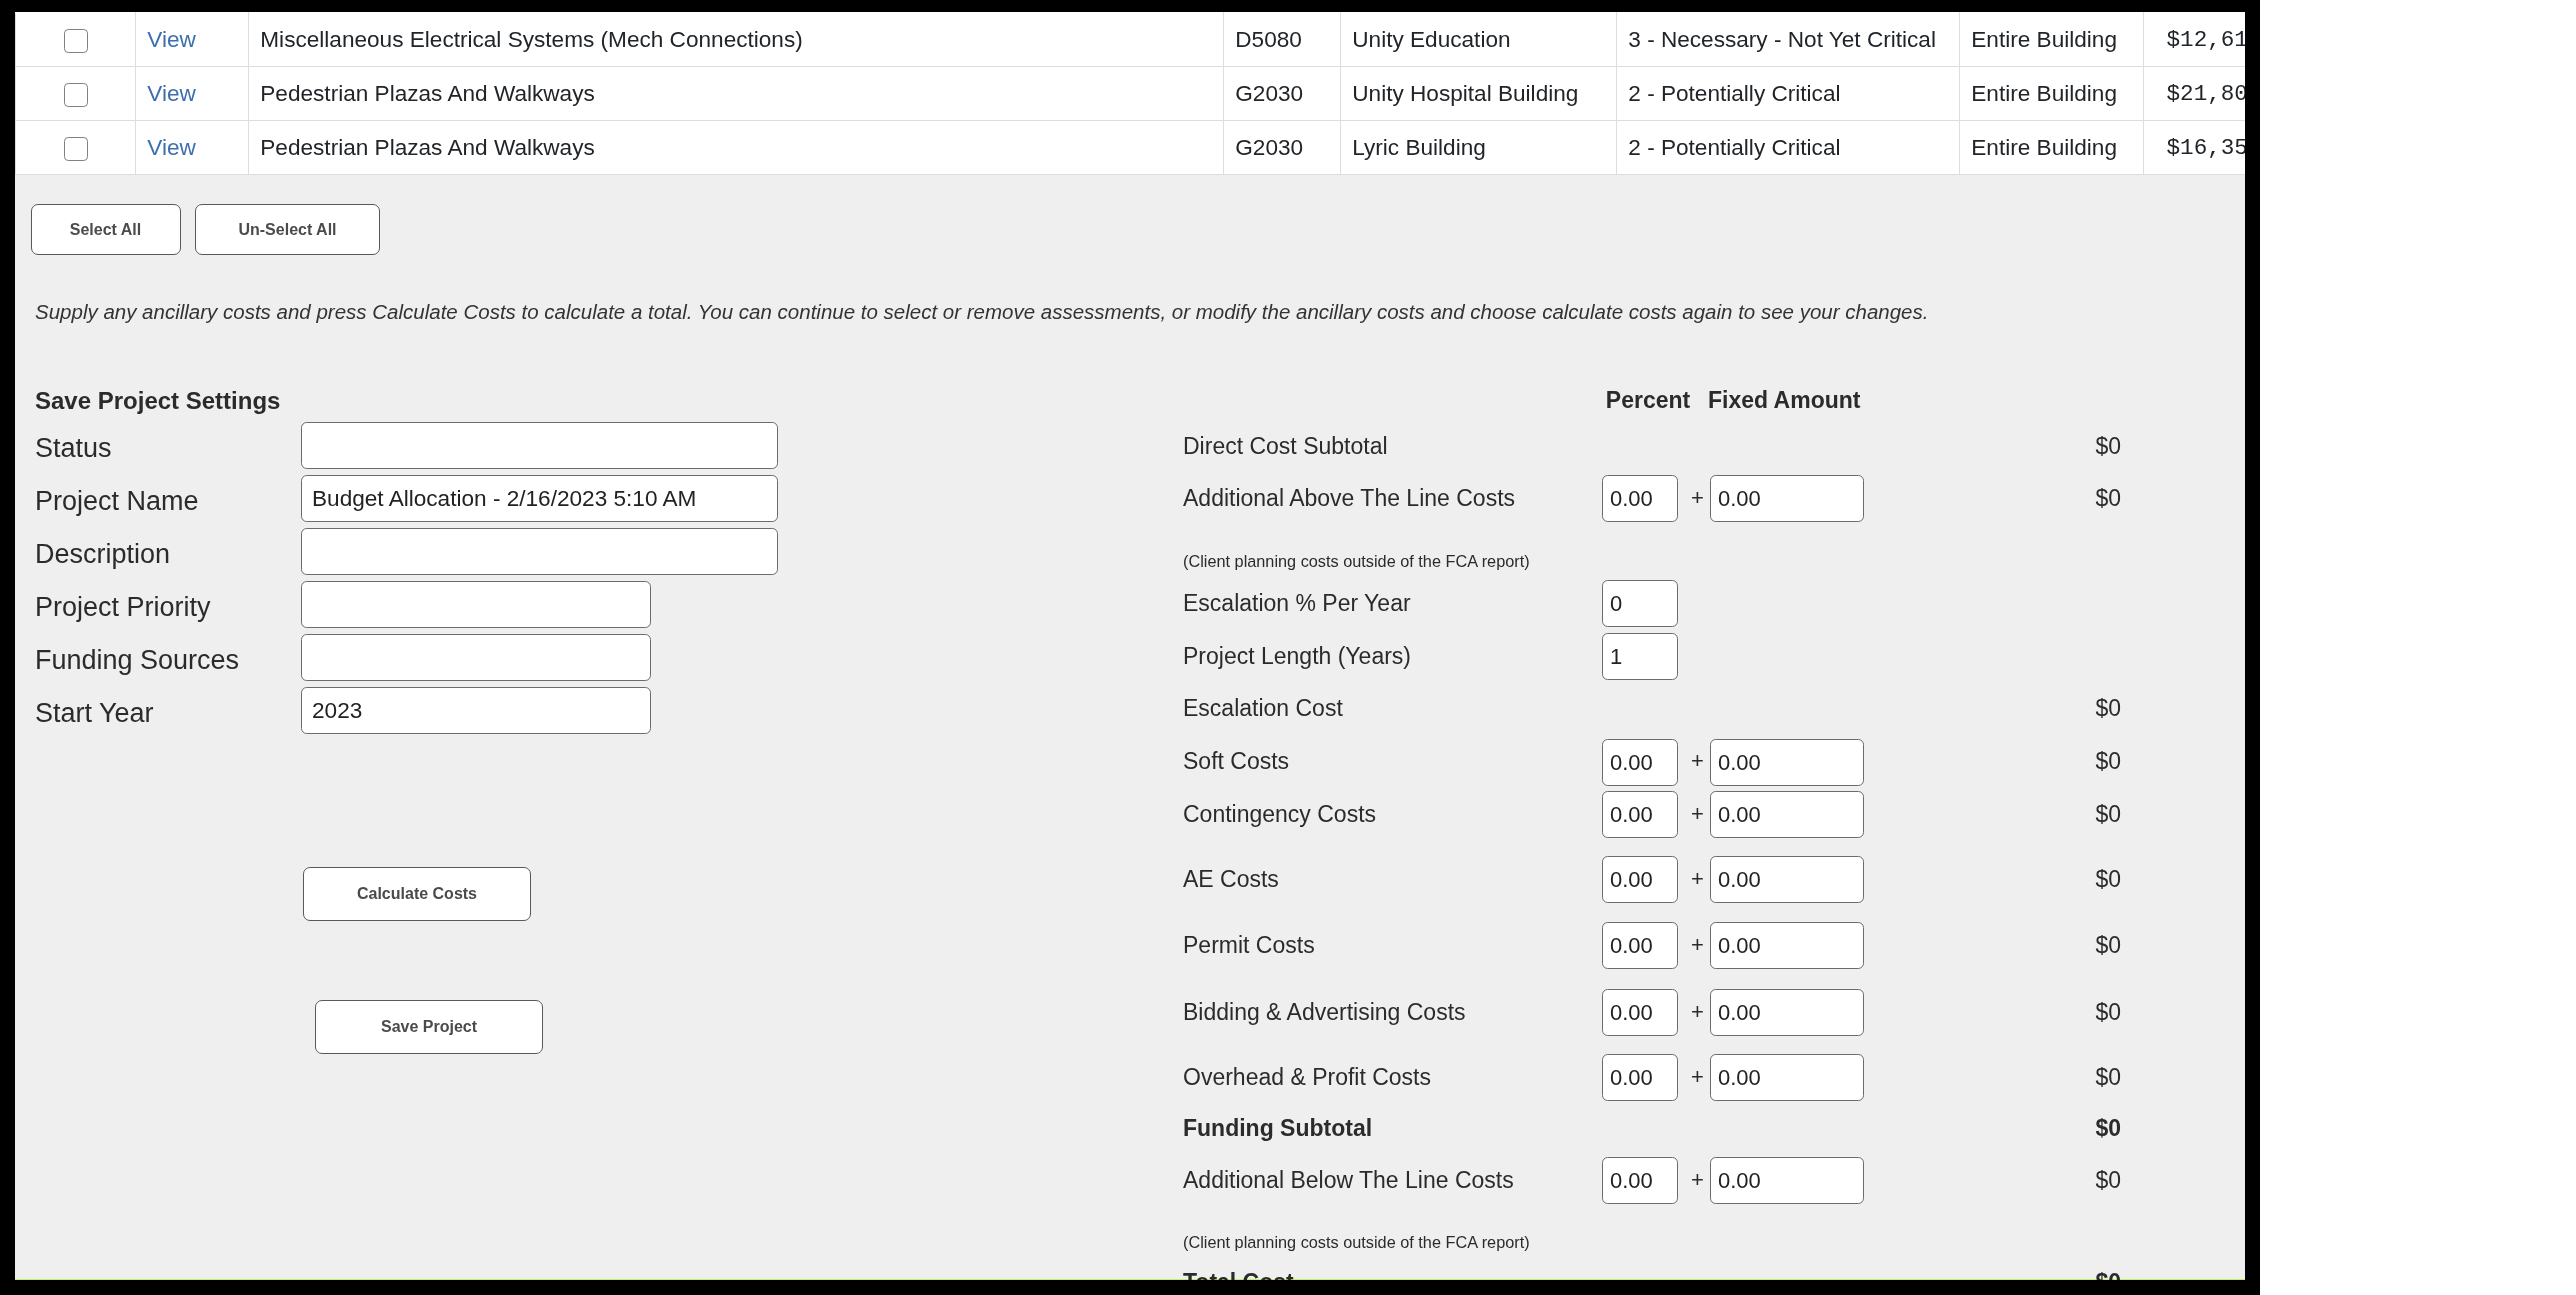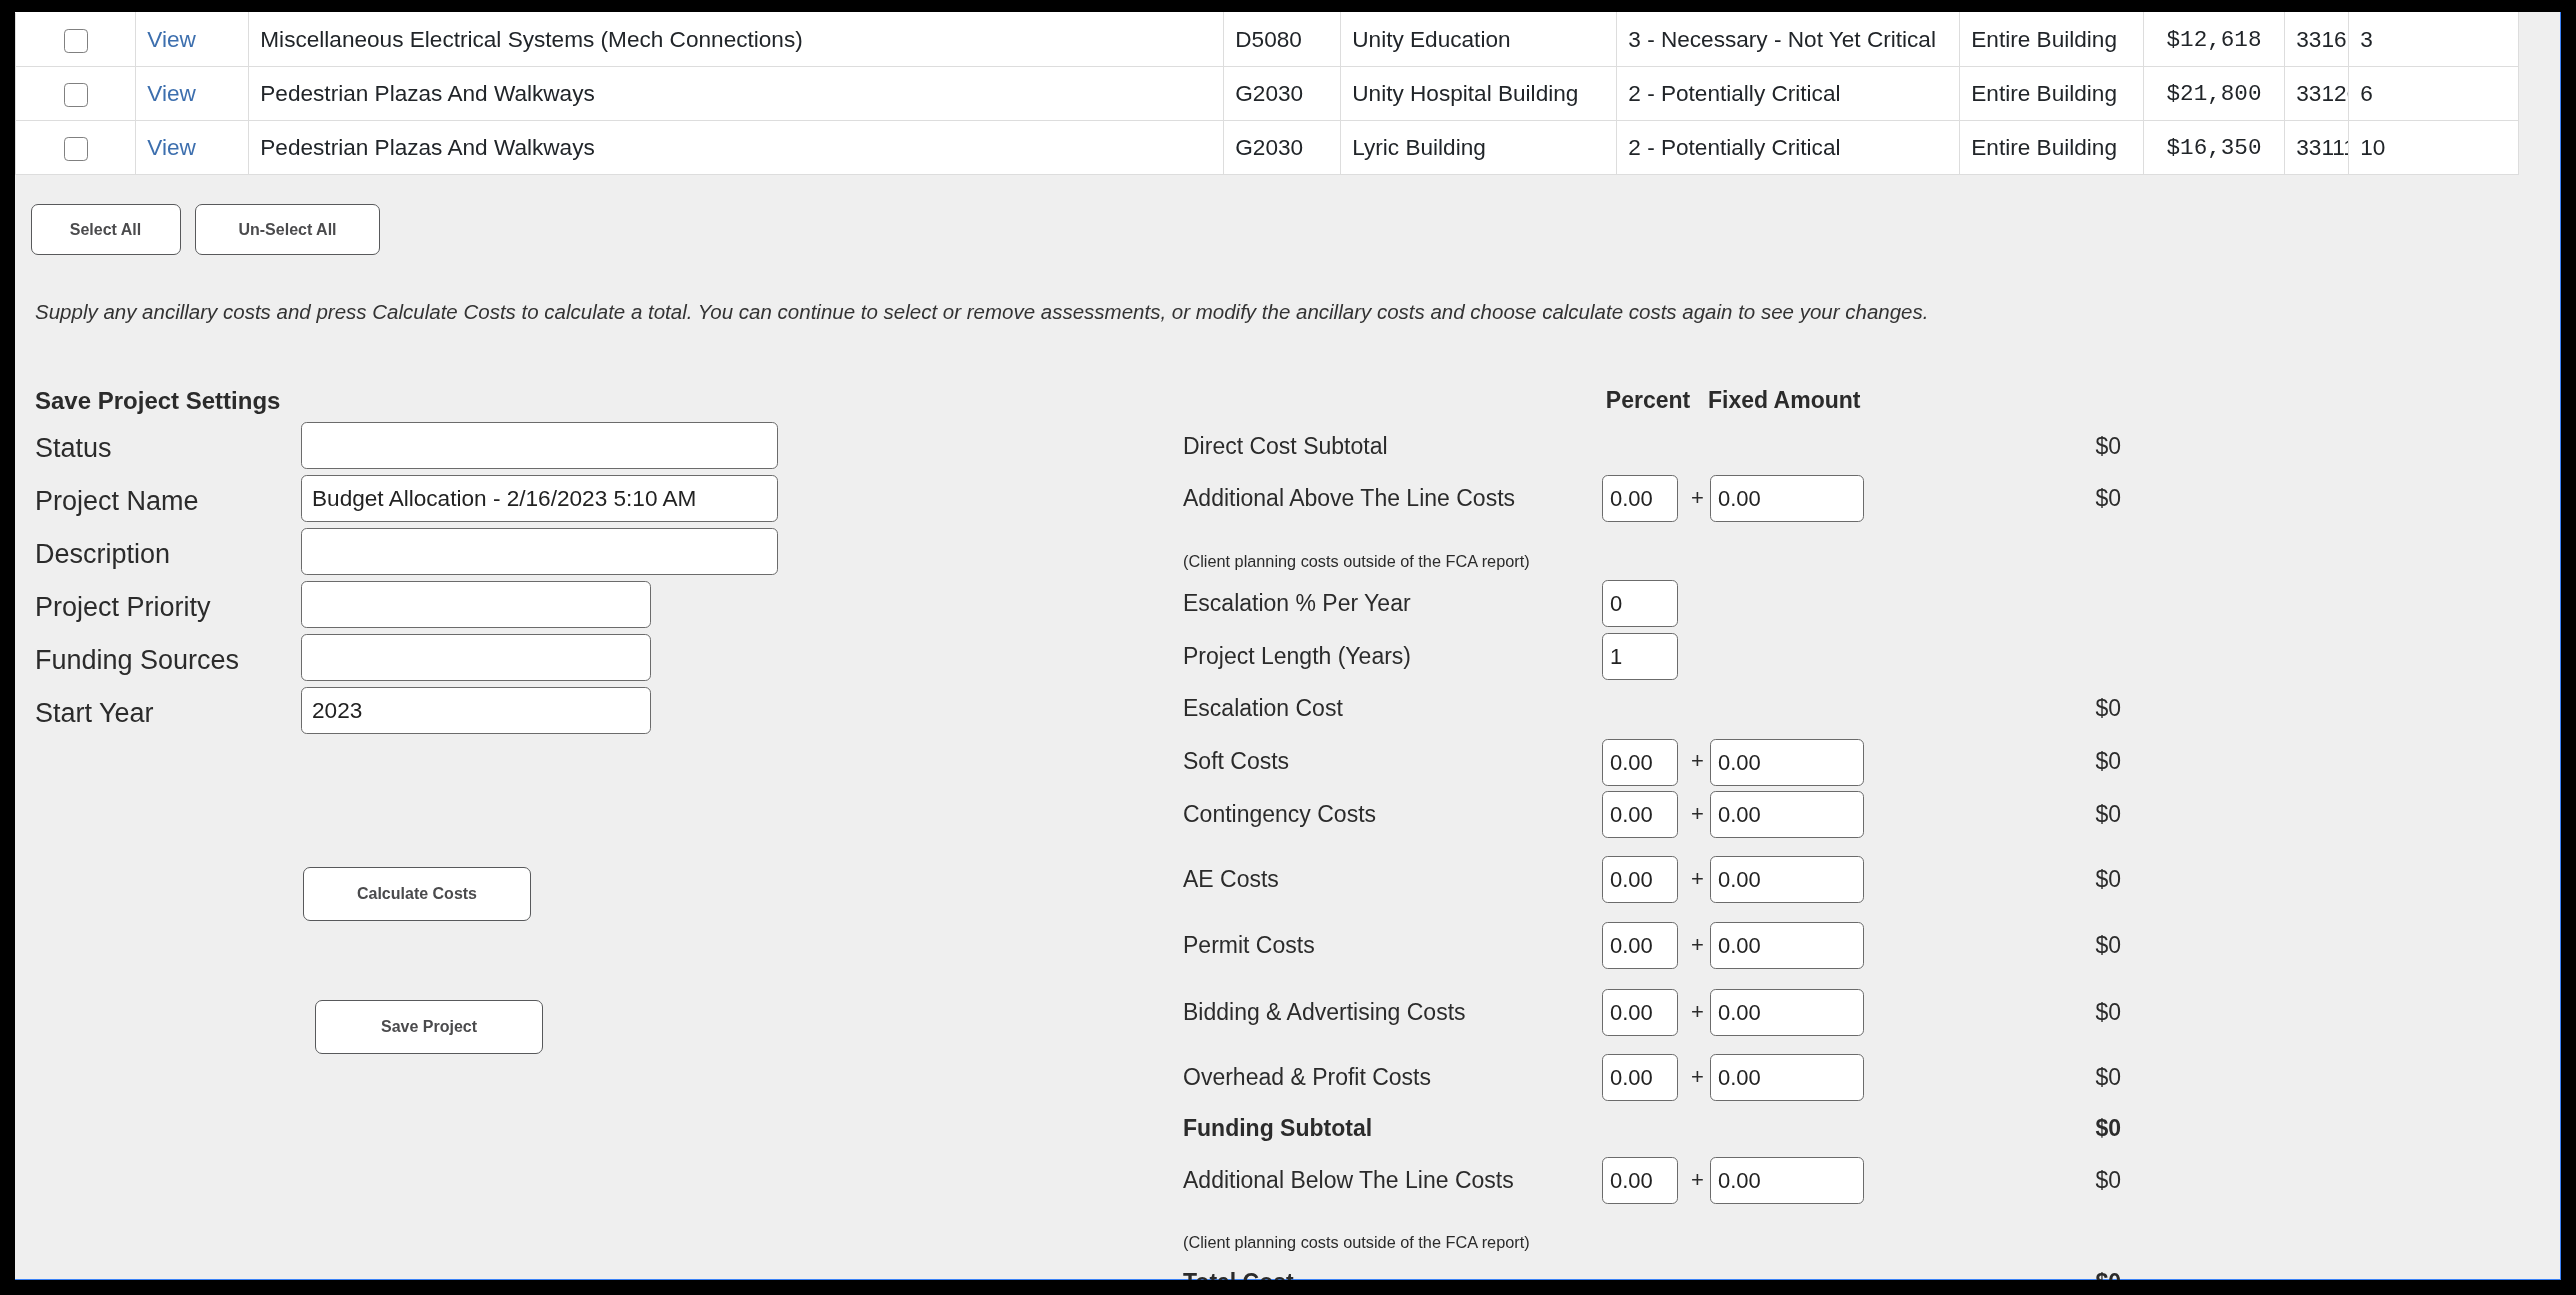--- a/index.html
+++ b/index.html
@@ -7,25 +7,25 @@
     margin: 0; padding: 0;
     width: 2576px; height: 1295px;
     background: #ffffff;
     font-family: "Liberation Sans", sans-serif;
     overflow: hidden;
   }
   
   #frame {
     position: absolute;
     left: 0; top: 0;
-    width: 2576px; height: 1295px;
+    width: 2260px; height: 1295px;
     border: 15.5px solid #000000;
     border-top-width: 12.7px;
     border-bottom-width: 15.5px;
-    background: #3b82f6;
+    background: #bef264;
     overflow: hidden;
   }
   #page {
     position: relative;
     width: 2545px;
     height: 1267px;
     background: #efefef;
   }
 
   

